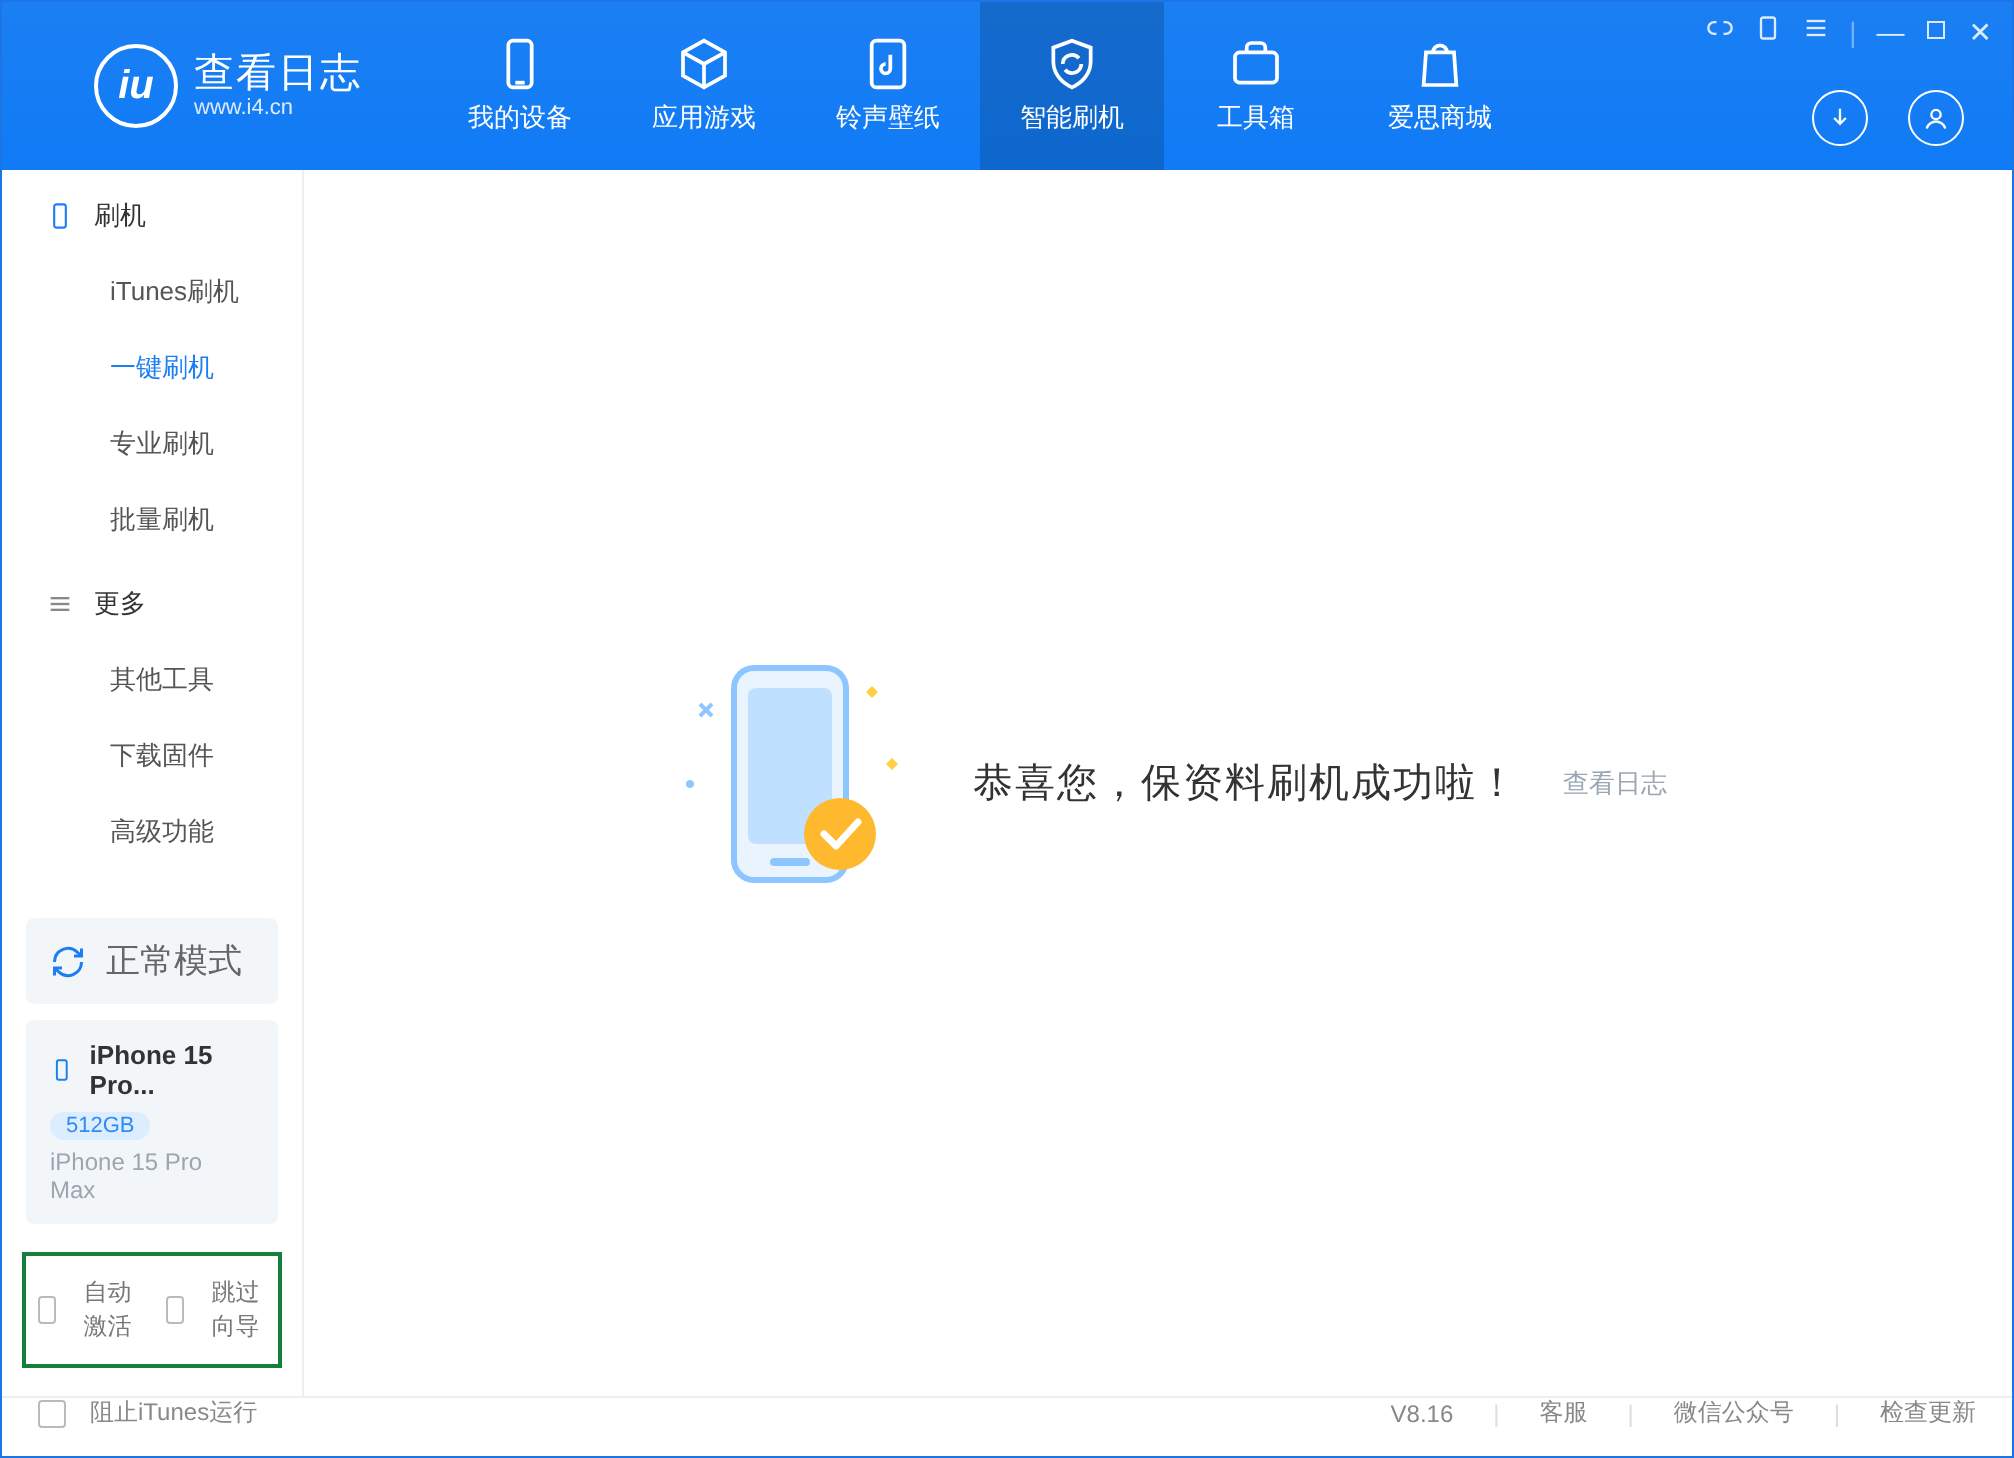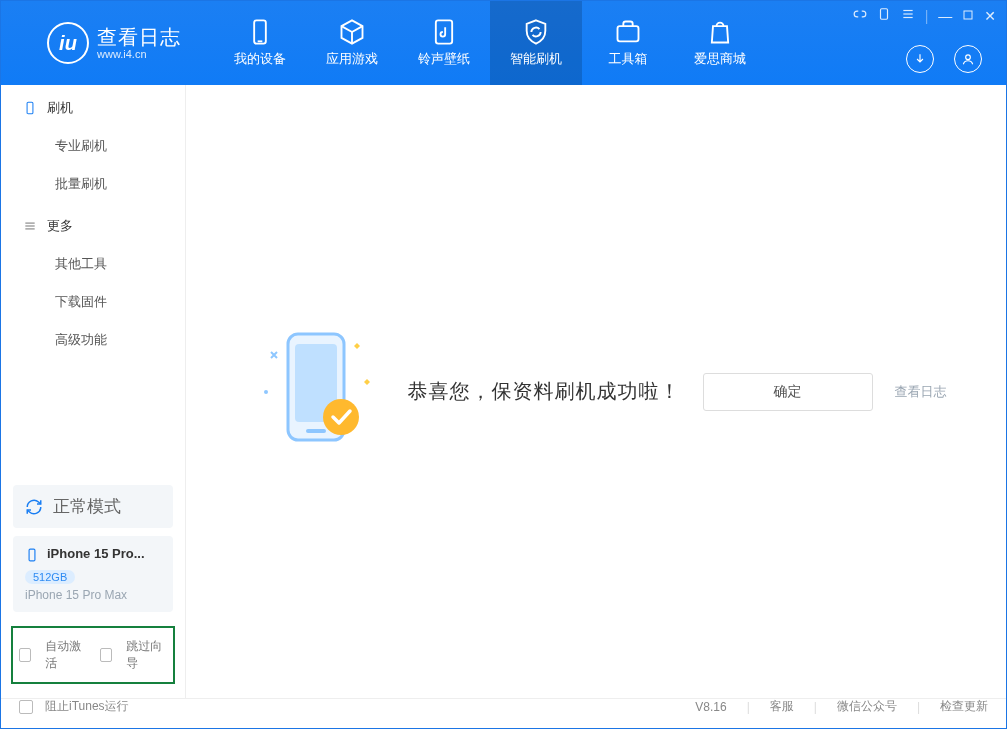--- a/index.html
+++ b/index.html
@@ -80,21 +80,21 @@
     border-radius: 50%;
     display:flex;align-items:center;justify-content:center;
     cursor:pointer;
   }
   .circ-btn svg { width:14px; height:14px; stroke:#fff; fill:none; stroke-width:2;}
   .body {
     display:flex;
     height: calc(100% - 84px - 30px);
   }
   .sidebar {
-    width: 185px;
+    width: 151px;
     border-right: 1px solid #eee;
     display:flex;
     flex-direction:column;
     background:#fff;
   }
   .side-section-title {
     padding: 14px 18px 10px 22px;
     color:#333;
     font-size:13px;
     display:flex;
@@ -121,21 +121,21 @@
     color:#666;
     font-size:17px;
   }
   .device-mode svg{width:18px;height:18px;}
   .device-card {
     margin: 0 12px 14px 12px;
     background:#f3f6f9;
     border-radius:4px;
     padding:10px 12px;
   }
-  .device-card .name{font-weight:bold;color:#333;font-size:13px;display:flex;align-items:flex-start;gap:8px;}
+  .device-card .name{font-weight:bold;color:#333;font-size:13px;display:flex;align-items:center;gap:8px;}
   .device-card .name svg{width:14px;height:18px;}
   .badge{
     display:inline-block;
     background:#dcedff;
     color:#2e8bf3;
     border-radius:10px;
     font-size:11px;
     padding:1px 8px;
     margin-top:6px;
   }
@@ -286,20 +286,22 @@
 </div>
 
 <div class="body">
   <div class="sidebar">
     <div class="side-section-title">
       <svg viewBox="0 0 24 24" fill="none" stroke="#1b7ff3" stroke-width="1.8">
           <rect x="7" y="2" width="10" height="20" rx="2"></rect>
         </svg>
       <span>刷机</span>
     </div>
+    <div class="side-item">iTunes刷机</div>
+    <div class="side-item active">一键刷机</div>
     <div class="side-item">专业刷机</div>
     <div class="side-item">批量刷机</div>
 
     <div class="side-section-title">
       <svg viewBox="0 0 24 24" fill="none" stroke="#888" stroke-width="2">
           <line x1="4" y1="7" x2="20" y2="7"></line>
           <line x1="4" y1="12" x2="20" y2="12"></line>
           <line x1="4" y1="17" x2="20" y2="17"></line>
         </svg>
       <span>更多</span>
@@ -343,21 +345,20 @@
       <path d="M108 24 l3 -3 l3 3 l-3 3z" fill="#ffcf47"></path>
       <path d="M118 60 l3 -3 l3 3 l-3 3z" fill="#ffcf47"></path>
       <circle cx="20" cy="70" r="2" fill="#8ec7ff"></circle>
       <rect x="42" y="12" width="56" height="106" rx="10" fill="#e9f4ff" stroke="#8dc6ff" stroke-width="3"></rect>
       <rect x="49" y="22" width="42" height="78" rx="4" fill="#bfe0ff"></rect>
       <rect x="60" y="107" width="20" height="4" rx="2" fill="#8dc6ff"></rect>
       <circle cx="95" cy="95" r="18" fill="#ffb92e"></circle>
       <path d="M87 95 l6 6 l11 -12" fill="none" stroke="#fff" stroke-width="3.5" stroke-linecap="round" stroke-linejoin="round"></path>
     </svg>
     <div class="success-title">恭喜您，保资料刷机成功啦！</div>
-    <button class="ok-btn">确定</button>
     <a class="log-link">查看日志</a>
   </div>
 </div>
 
 <div class="footer">
   <span class="cb"></span>
   <span>阻止iTunes运行</span>
   <div class="right">
     <span>V8.16</span>
     <span class="sep">|</span>

